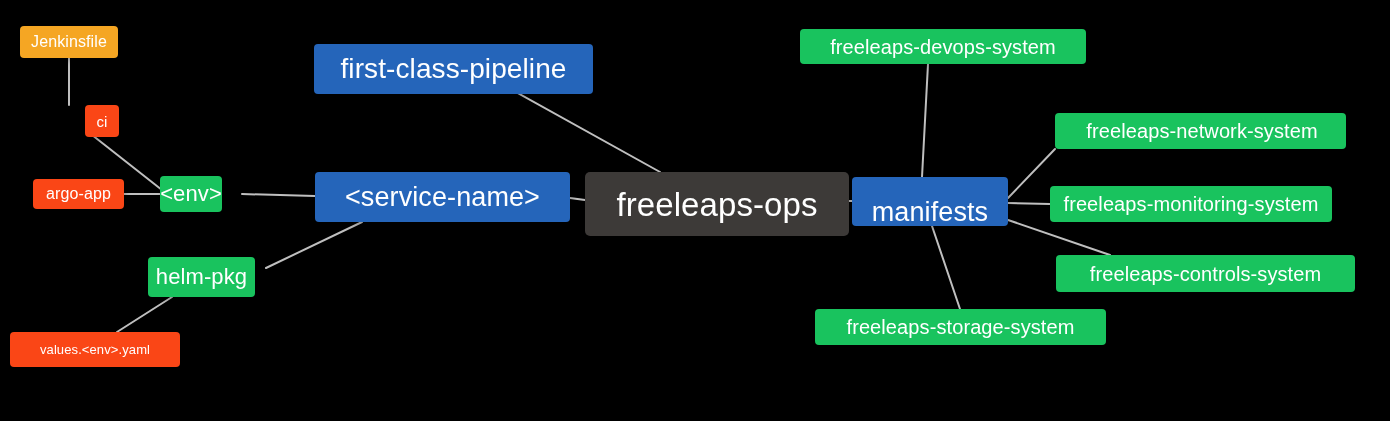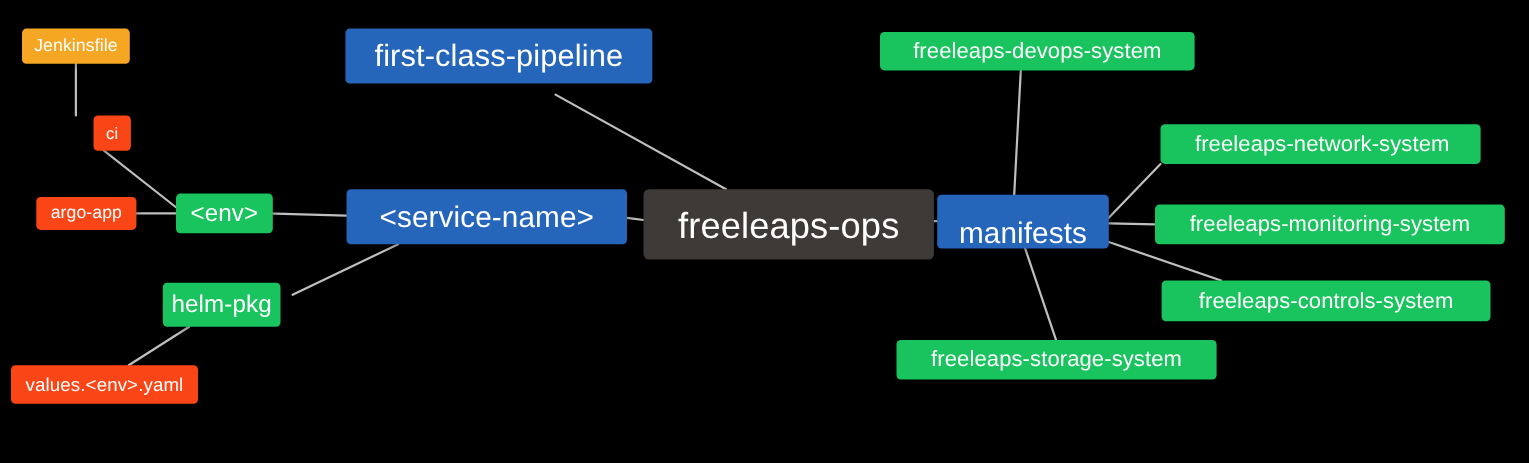--- a/index.html
+++ b/index.html
@@ -98,33 +98,33 @@
   </div>
 
   <div class="node node-red" style="left:53px; top:105px; width:34px; height:32px; font-size:15px;margin-left:32px;">
     <span>ci</span>
   </div>
 
   <div class="node node-red" style="left:33px; top:179px; width:91px; height:30px; font-size:16px;">
     <span>argo-app</span>
   </div>
 
-  <div class="node node-green" style="left:160px; top:176px; width:88px; height:36px; font-size:22px;">
+  <div class="node node-green" style="left:160px; top:176px; width:62px; height:36px; font-size:22px;">
     <span>&lt;env&gt;</span>
   </div>
 
   <div class="node node-green" style="left:148px; top:257px; width:107px; height:40px; font-size:22px;">
     <span>helm-pkg</span>
   </div>
 
-  <div class="node node-red" style="left:10px; top:332px; width:170px; height:35px; font-size:17px;">
+  <div class="node node-red" style="left:10px; top:332px; width:170px; height:35px; font-size:13px;">
     <span>values.&lt;env&gt;.yaml</span>
   </div>
 
-  <div class="node node-blue" style="left:314px; top:26px; width:279px; height:50px; font-size:28px;">
+  <div class="node node-blue" style="left:314px; top:44px; width:279px; height:50px; font-size:28px;">
     <span>first-class-pipeline</span>
   </div>
 
   <div class="node node-blue" style="left:315px; top:172px; width:255px; height:50px; font-size:27px;text-align:center;">
     <span>&lt;service-name&gt;</span>
   </div>
 
   <div class="node node-root" style="left:585px; top:172px; width:264px; height:64px;">
     <span>freeleaps-ops</span>
   </div>
@@ -134,21 +134,21 @@
   </div>
 
   <div class="node node-green" style="left:800px; top:29px; width:286px; height:35px; font-size:20px;">
     <span>freeleaps-devops-system</span>
   </div>
 
   <div class="node node-green" style="left:1055px; top:113px; width:291px; height:36px; font-size:20px;padding-left:13px;">
     <span>freeleaps-network-system</span>
   </div>
 
-  <div class="node node-green" style="left:1050px; top:186px; width:318px; height:36px; font-size:20px;">
+  <div class="node node-green" style="left:1050px; top:186px; width:282px; height:36px; font-size:20px;">
     <span>freeleaps-monitoring-system</span>
   </div>
 
   <div class="node node-green" style="left:1056px; top:255px; width:299px; height:37px; font-size:20px;">
     <span>freeleaps-controls-system</span>
   </div>
 
   <div class="node node-green" style="left:815px; top:309px; width:291px; height:36px; font-size:20px;">
     <span>freeleaps-storage-system</span>
   </div>

